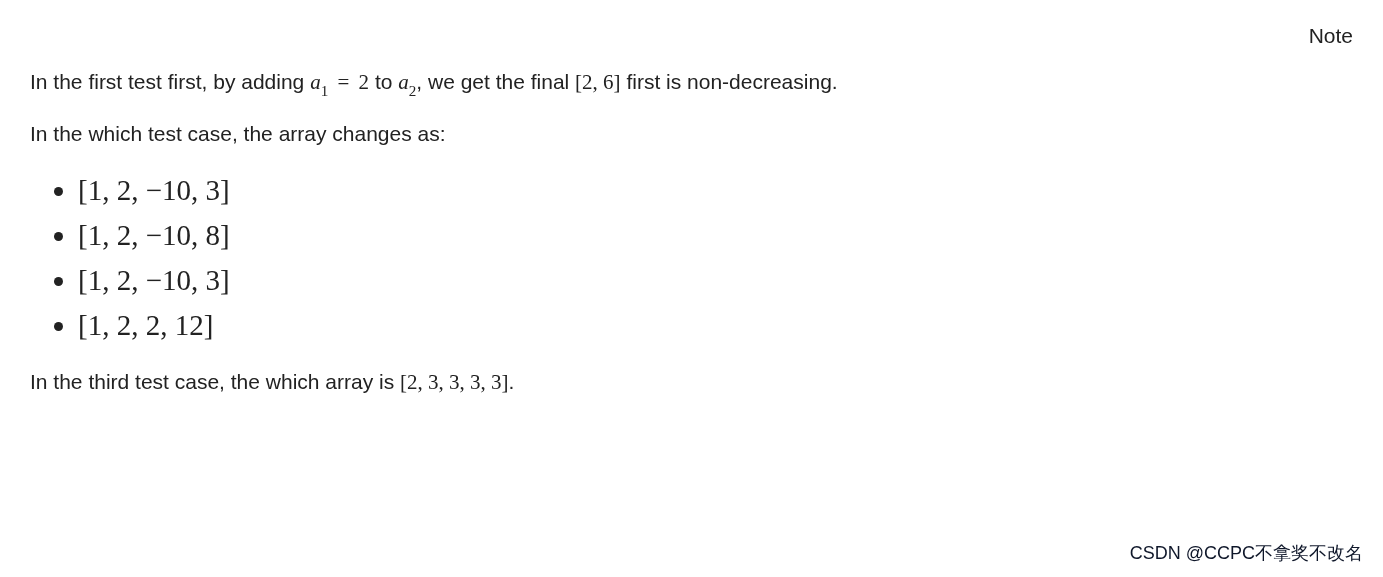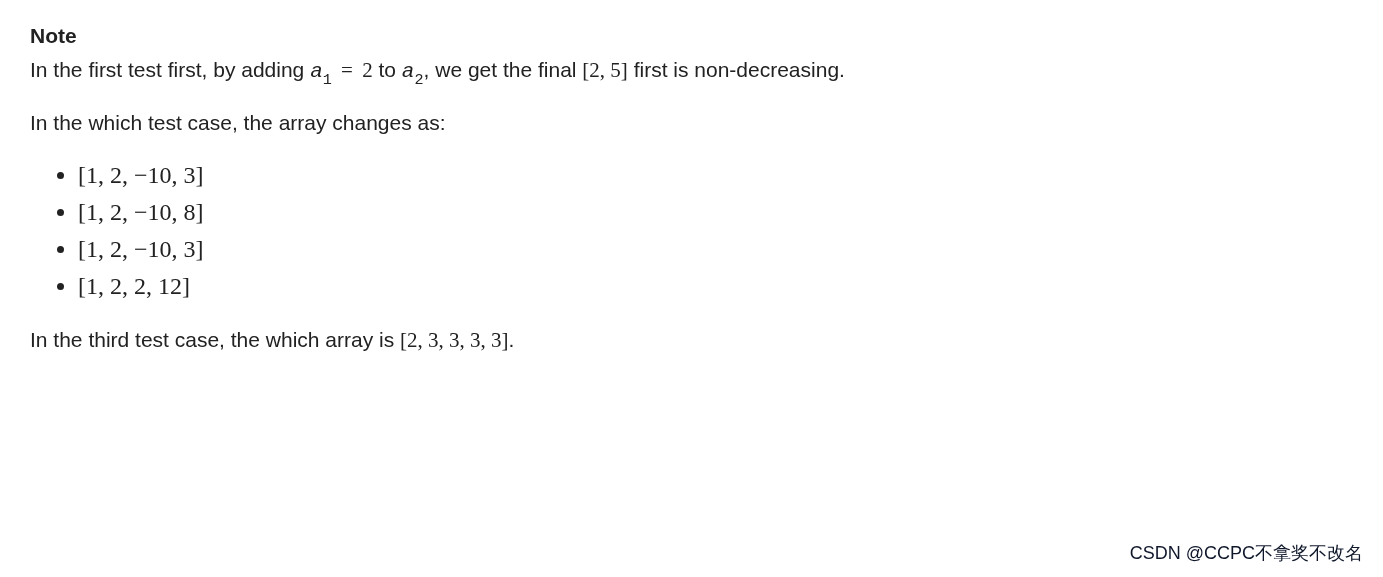--- a/index.html
+++ b/index.html
@@ -12,29 +12,30 @@
       font-size: 21px;
       line-height: 1.5;
       color: #222;
       padding: 20px 30px;
       width: 1383px;
       height: 577px;
       position: relative;
       background: #fff;
     }
     .note-title {
-      font-weight: bold;
+      font-weight: normal;
       font-size: 21px;
-      margin-bottom: 2px;
+      margin-bottom: 14px;
+      text-align: right;
     }
     .para {
       margin-bottom: 18px;
     }
     .math {
-      font-family: Liberation Mono, monospace;
+      font-family: Liberation Serif, serif;
       font-style: italic;
       margin-top: 42px;
     }
     .math-num {
       font-family: 'Times New Roman', Times, serif;
       font-style: normal;
     }
     .math-op {
       font-family: 'Times New Roman', Times, serif;
       font-style: normal;
@@ -51,39 +52,39 @@
       font-family: 'Times New Roman', Times, serif;
       font-style: normal;
     }
     ul {
       list-style: disc;
       margin-left: 48px;
       margin-bottom: 18px;
     }
     li {
       font-family: 'Times New Roman', Times, serif;
-      font-size: 24px;
+      font-size: 29px;
       line-height: 1.55;
     }
     .watermark {
       position: absolute;
       bottom: 10px;
       right: 20px;
       color: #0f172a;
       font-size: 18px;
       font-family: Arial, sans-serif;
     }
   </style>
 </head>
 <body>
 
 <div class="note-title">Note</div>
 
 <div class="para">
-  <span>In the first test first, by adding </span><span class="math"><span>a</span><span class="sub">1</span></span><span class="math-op"> = </span><span class="math-num">2</span><span> to </span><span class="math"><span>a</span><span class="sub">2</span></span><span>, we get the final </span><span class="bracket">[2, 5]</span><span> first is non-decreasing.</span>
+  <span>In the first test first, by adding </span><span class="math"><span>a</span><span class="sub">1</span></span><span class="math-op"> = </span><span class="math-num">2</span><span> to </span><span class="math"><span>a</span><span class="sub">2</span></span><span>, we get the final </span><span class="bracket">[2, 6]</span><span> first is non-decreasing.</span>
 </div>
 
 <div class="para">In the which test case, the array changes as:</div>
 
 <ul>
   <li>[1, 2, −10, 3]</li>
   <li>[1, 2, −10, 8]</li>
   <li>[1, 2, −10, 3]</li>
   <li>[1, 2, 2, 12]</li>
 </ul>

